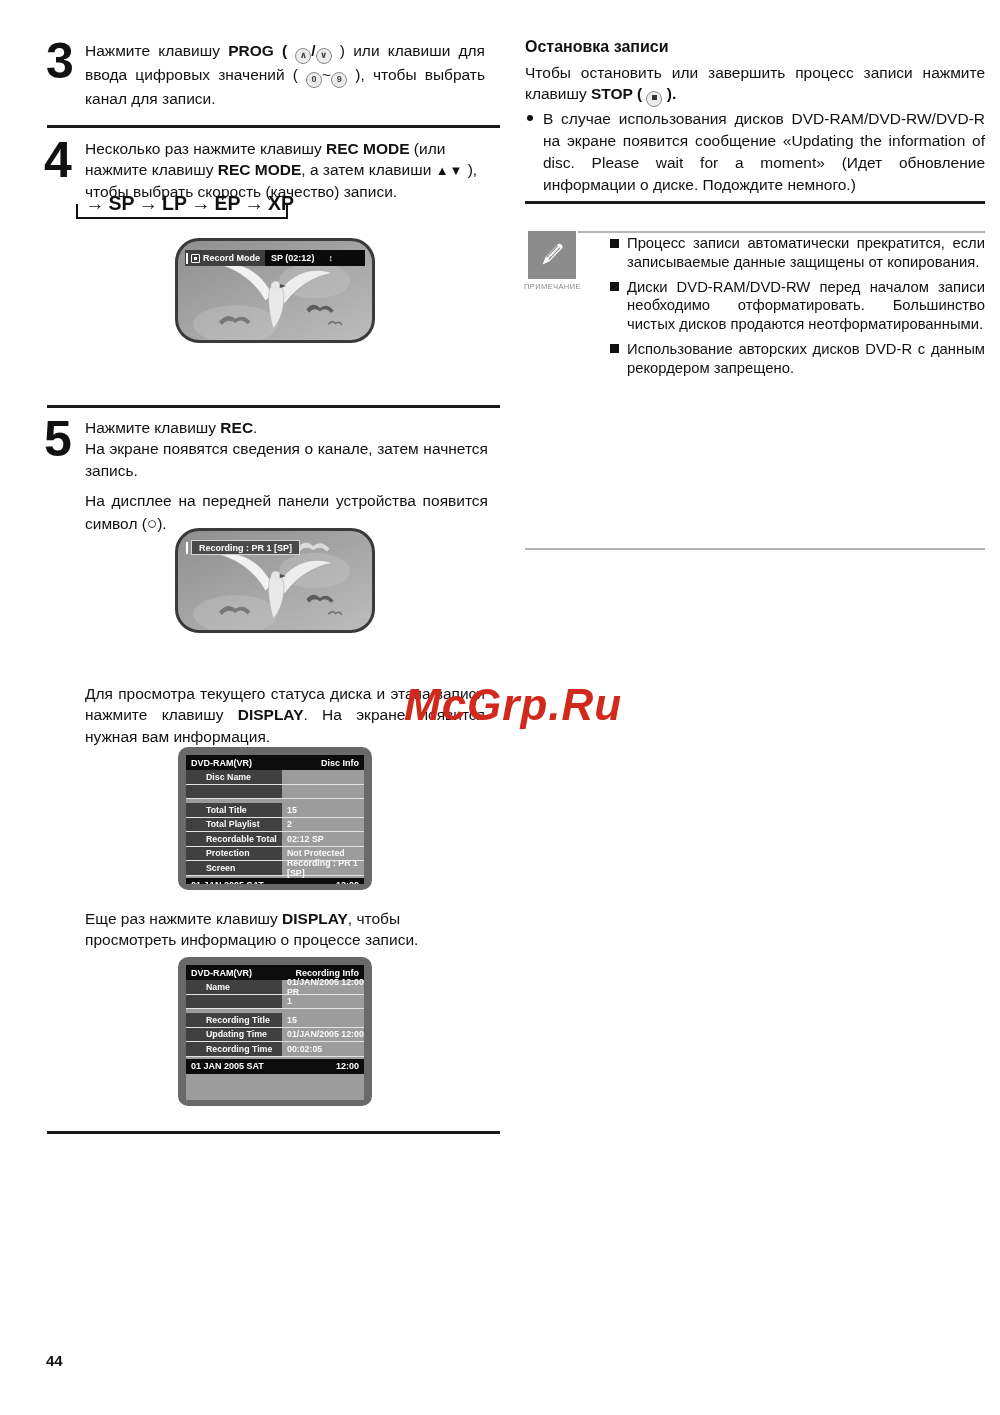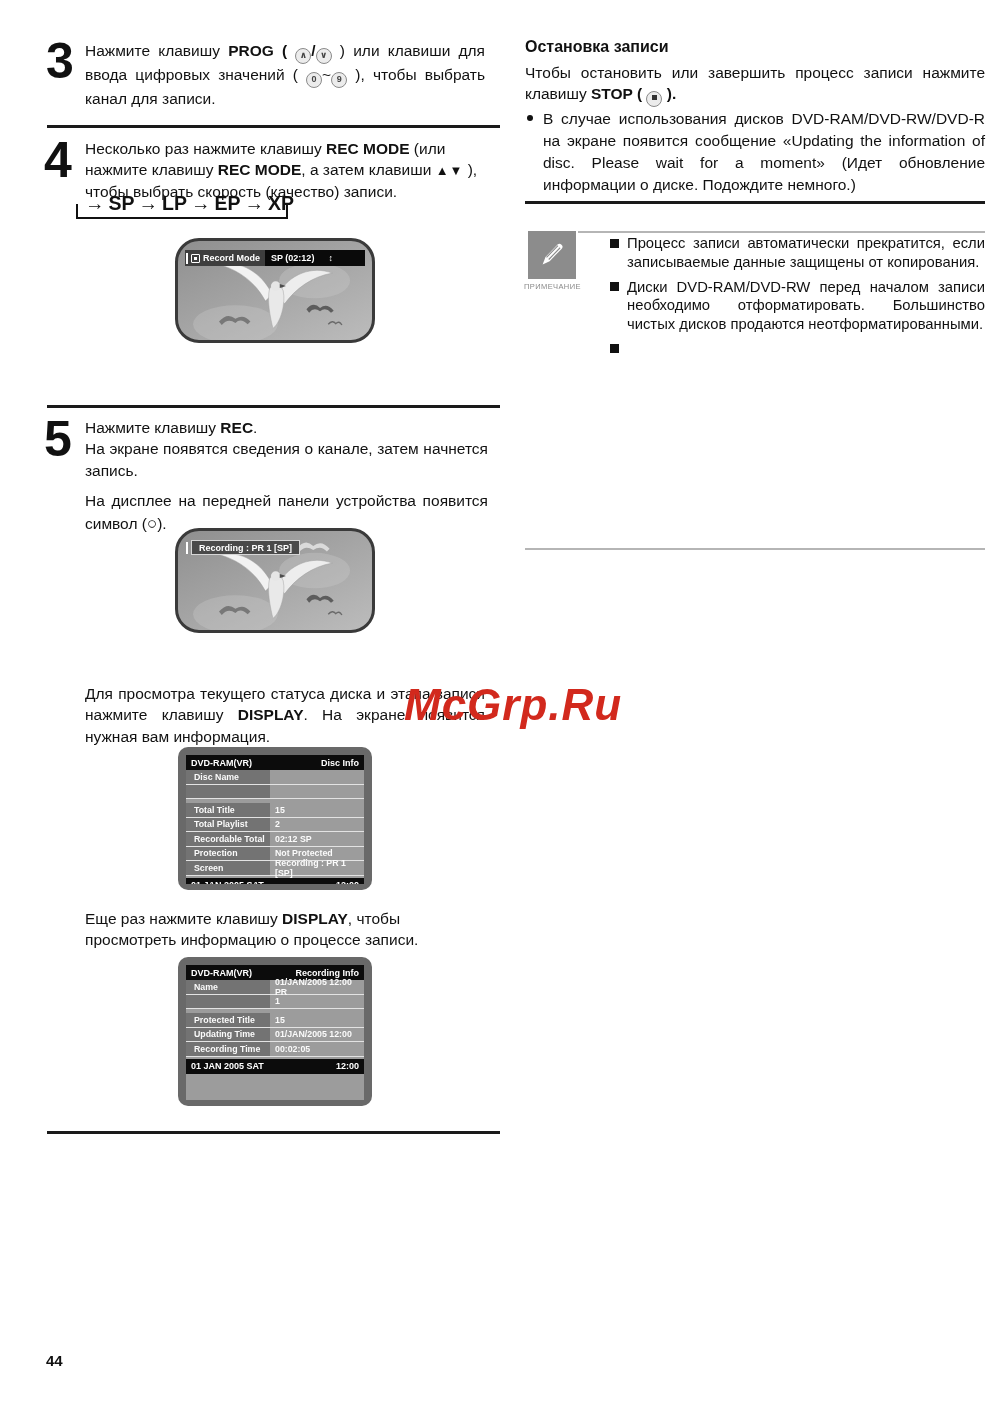--- a/index.html
+++ b/index.html
@@ -40,21 +40,21 @@
   .rec-tag{position:absolute;left:7px;top:9px;display:flex;align-items:center;}
   .rec-tag .osd-tick{height:12px;}
   .rec-tag-box{background:#4a4a4a;border:1px solid #d6d6d6;color:#fff;font-size:9px;font-weight:bold;
                padding:1.5px 7px;white-space:nowrap;}
   
   .panel{position:absolute;width:194px;background:#696969;border-radius:10px;padding:8px 8px;box-sizing:border-box;}
   .panel-screen{background:#9c9c9c;overflow:hidden;}
   .pheader,.pfooter{background:#0c0c0c;color:#fff;font-size:9px;font-weight:bold;height:15px;
                     display:flex;align-items:center;justify-content:space-between;padding:0 5px;}
   .prow{display:flex;height:13.5px;border-bottom:1px solid #e3e3e3;font-size:8.8px;font-weight:bold;color:#fbfbfb;}
-  .prow .lab{width:76px;background:#737373;padding-left:8px;display:flex;align-items:center;flex:none;}
+  .prow .lab{width:76px;background:#404040;padding-left:20px;display:flex;align-items:center;flex:none;}
   .prow .val{flex:1;padding-left:5px;display:flex;align-items:center;}
   .prow.gap-above{margin-top:4px;}
   .pfooter{margin-top:2px;}
   
   .note-icon{position:absolute;left:528px;top:231px;width:48px;height:48px;background:#8c8c8c;
              display:flex;align-items:center;justify-content:center;}
   .note-caption{position:absolute;left:524px;top:282px;width:56px;text-align:center;font-size:7.5px;
                 color:#8a8a8a;letter-spacing:.4px;}
   .note-list{position:absolute;left:610px;top:234px;width:375px;margin:0;padding:0;list-style:none;
              font-size:14.8px;line-height:1.27;text-align:justify;}
@@ -214,21 +214,21 @@
       </div>
       <div class="prow">
           <span class="lab">Name</span>
           <span class="val">01/JAN/2005 12:00 PR</span>
         </div>
       <div class="prow">
           <span class="lab"></span>
           <span class="val">1</span>
         </div>
       <div class="prow gap-above">
-          <span class="lab">Protected Title</span>
+          <span class="lab">Recording Title</span>
           <span class="val">15</span>
         </div>
       <div class="prow">
           <span class="lab">Updating Time</span>
           <span class="val">01/JAN/2005 12:00</span>
         </div>
       <div class="prow">
           <span class="lab">Recording Time</span>
           <span class="val">00:02:05</span>
         </div>
@@ -262,18 +262,18 @@
       <path d="M4.5 19.5 L6.8 13.6 L16.5 3.6 Q18 2.2 19.6 3.8 Q21.2 5.4 19.8 6.9 L10.1 16.9 Z" fill="#ffffff"></path>
       <path d="M7.6 13.9 L16.8 4.5 M9.4 15.6 L18.5 6.2" stroke="#8c8c8c" stroke-width="0.9" fill="none"></path>
     </svg>
   </div>
   <div class="note-caption">ПРИМЕЧАНИЕ</div>
   <div class="divider-gray" style="left:578px;top:231px;width:407px;"></div>
 
   <ul class="note-list">
     <li><span class="note-sq"></span><span>Процесс записи автоматически прекратится, если записываемые данные защищены от копирования.</span></li>
     <li><span class="note-sq"></span><span>Диски DVD-RAM/DVD-RW перед началом записи необходимо отформатировать. Большинство чистых дисков продаются неотформатированными.</span></li>
-    <li><span class="note-sq"></span></li>
+    <li><span class="note-sq"></span><span>Использование авторских дисков DVD-R с данным рекордером запрещено.</span></li>
   </ul>
 
   <div class="divider-gray" style="left:525px;top:548px;width:460px;"></div>
 
 </div>
 
 </body></html>

